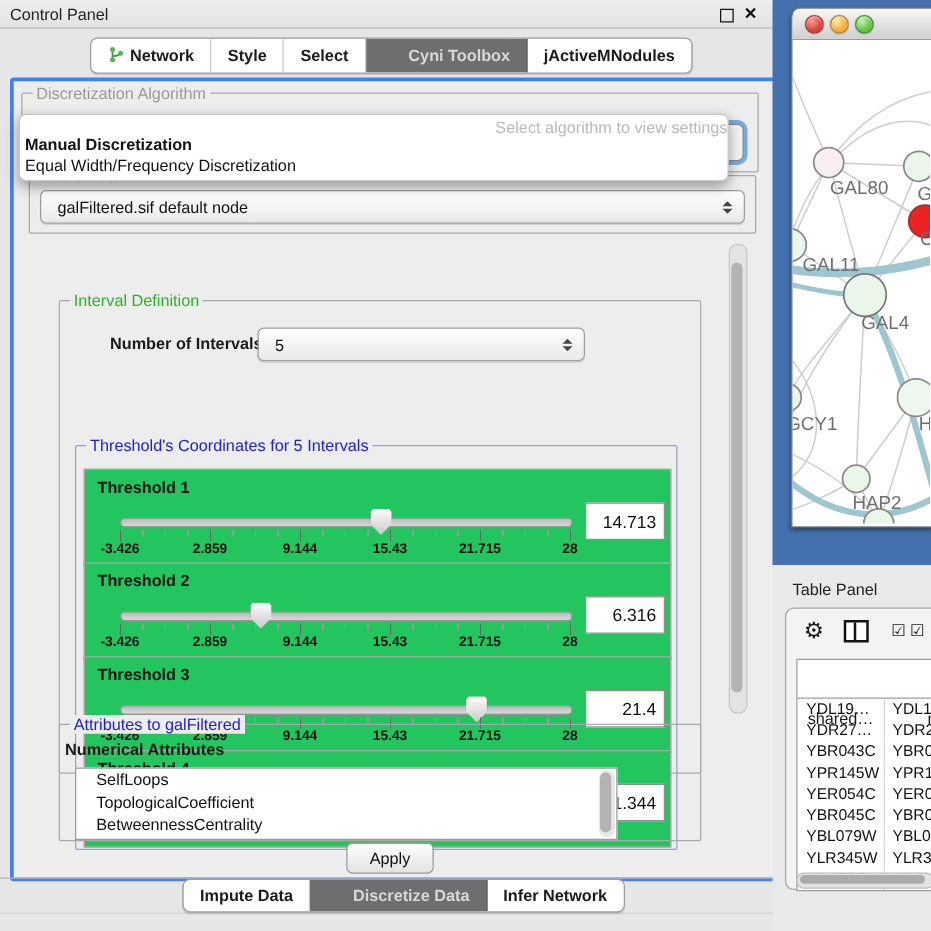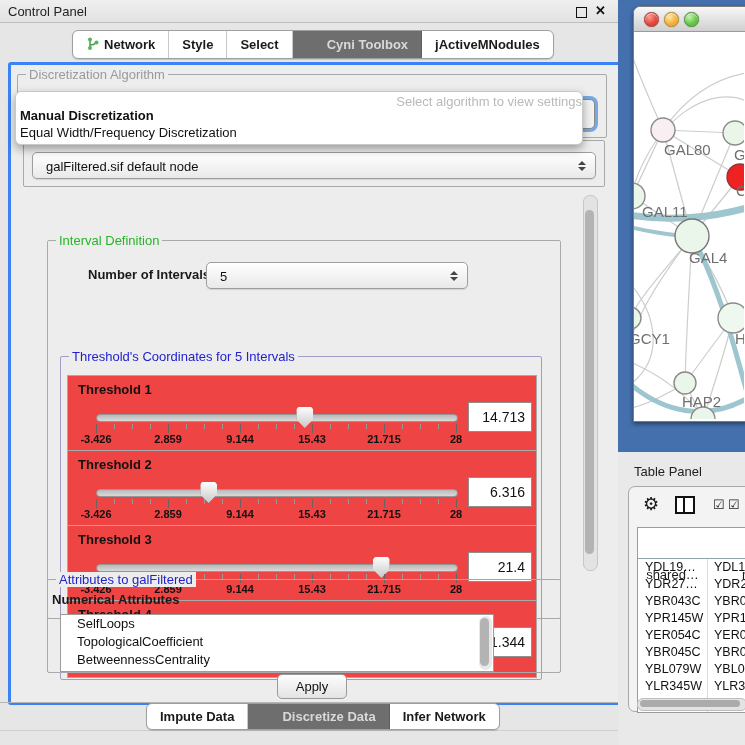--- a/index.html
+++ b/index.html
@@ -51,21 +51,21 @@
   #algo-ring{left:556px;top:96px;width:34px;height:28px;background:#f2f2f2;border:1px solid #8a8a8a;
              border-radius:5px;box-shadow:0 0 0 3px #76a9e2;z-index:4;}
   #algo-popup{left:12px;top:88px;width:566px;height:52px;background:#fff;z-index:6;
               border:1px solid #c9c9c9;border-radius:6px;box-shadow:0 4px 10px rgba(0,0,0,.35);}
   #algo-popup .hint{position:absolute;left:0;right:0;top:2px;text-align:right;font-size:13px;color:#b9b9b9;}
   #algo-popup .opt{position:absolute;left:4px;font-size:13px;color:#111;white-space:nowrap;}
   #algo-popup .opt.bold{font-weight:bold;top:16px;}
   #algo-popup .opt.plain{top:33px;}
 
   
-  .thr-panel{position:absolute;left:6px;width:468px;height:76px;border:1px solid #a9a9a9;background:#ef4444;}
+  .thr-panel{position:absolute;left:6px;width:468px;height:76px;border:1px solid #a9a9a9;background:#22c55e;}
   .thr-title{position:absolute;left:10px;top:6px;font-size:13px;font-weight:bold;color:#111;}
   .slider-track{position:absolute;left:28px;top:38px;width:360px;height:6px;border-radius:4px;
                 background:linear-gradient(#b9b9b9,#d9d9d9);border:1px solid #979797;}
   .slider-thumb{position:absolute;top:-8px;width:17px;height:21px;transform:translateX(-50%);
                 background:linear-gradient(#fdfdfd,#c9c9c9);
                 clip-path:polygon(12% 0,88% 0,100% 12%,100% 58%,50% 100%,0 58%,0 12%);
                 filter:drop-shadow(0 0 1px #6c6c6c);}
   .ticks{position:absolute;left:28px;top:48px;width:361px;height:9px;
          background-image:repeating-linear-gradient(90deg,#666 0 1px,transparent 1px 72px),
                           repeating-linear-gradient(90deg,#9a9a9a 0 1px,transparent 1px 18px);

